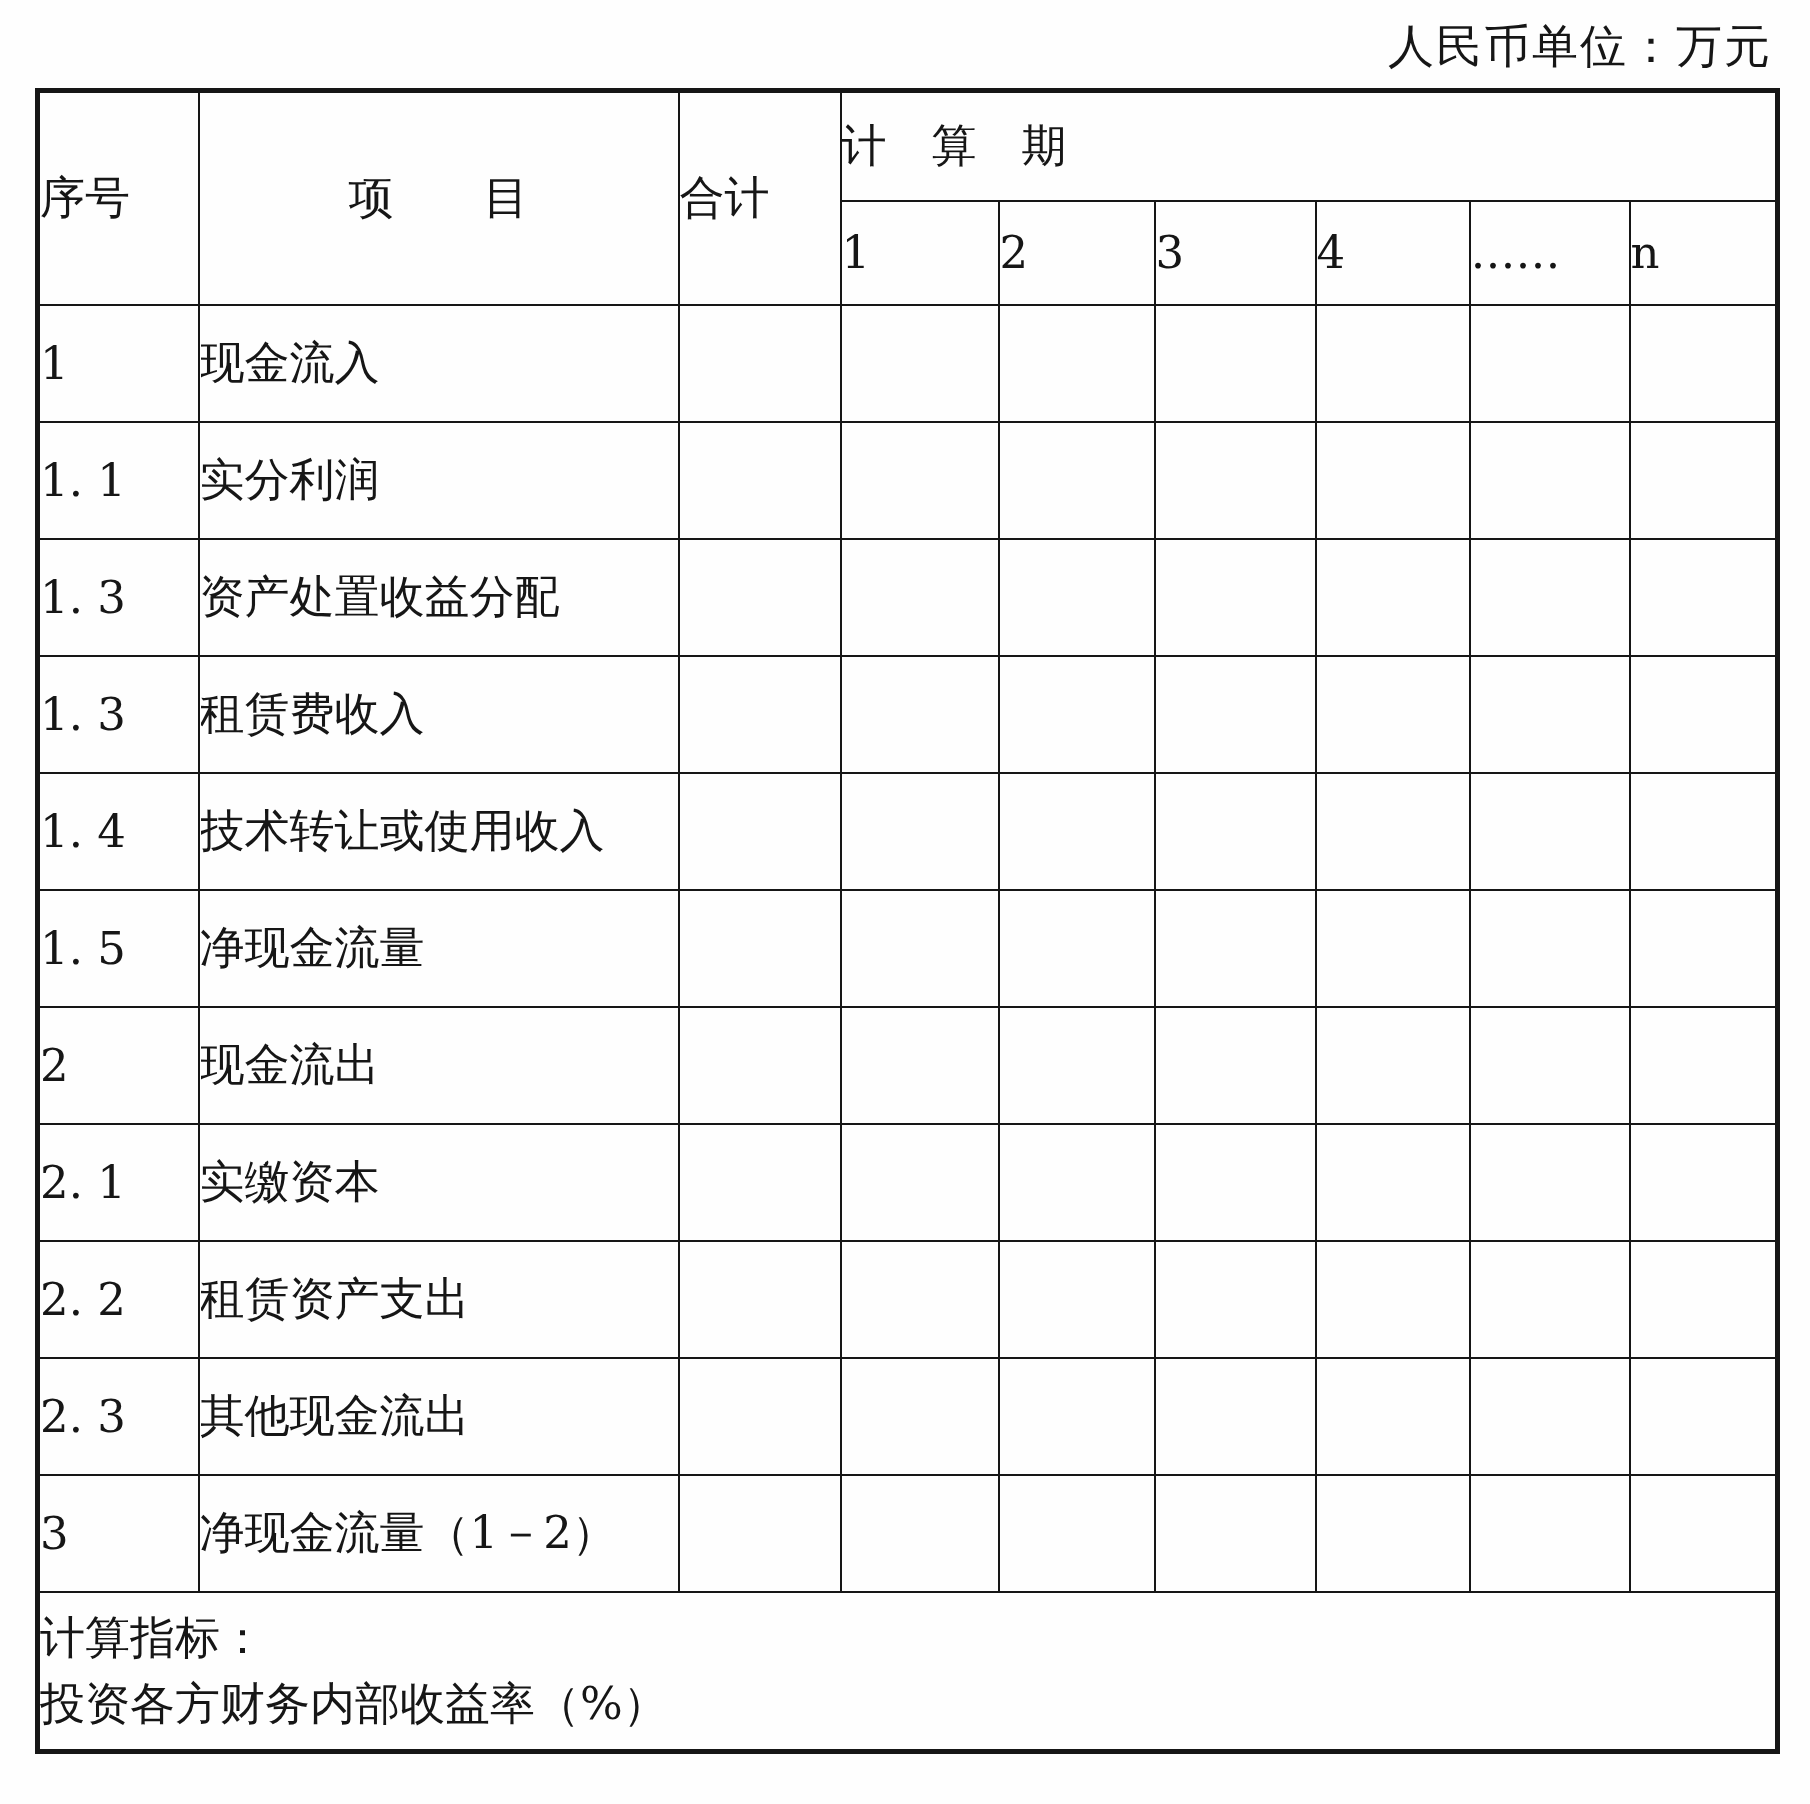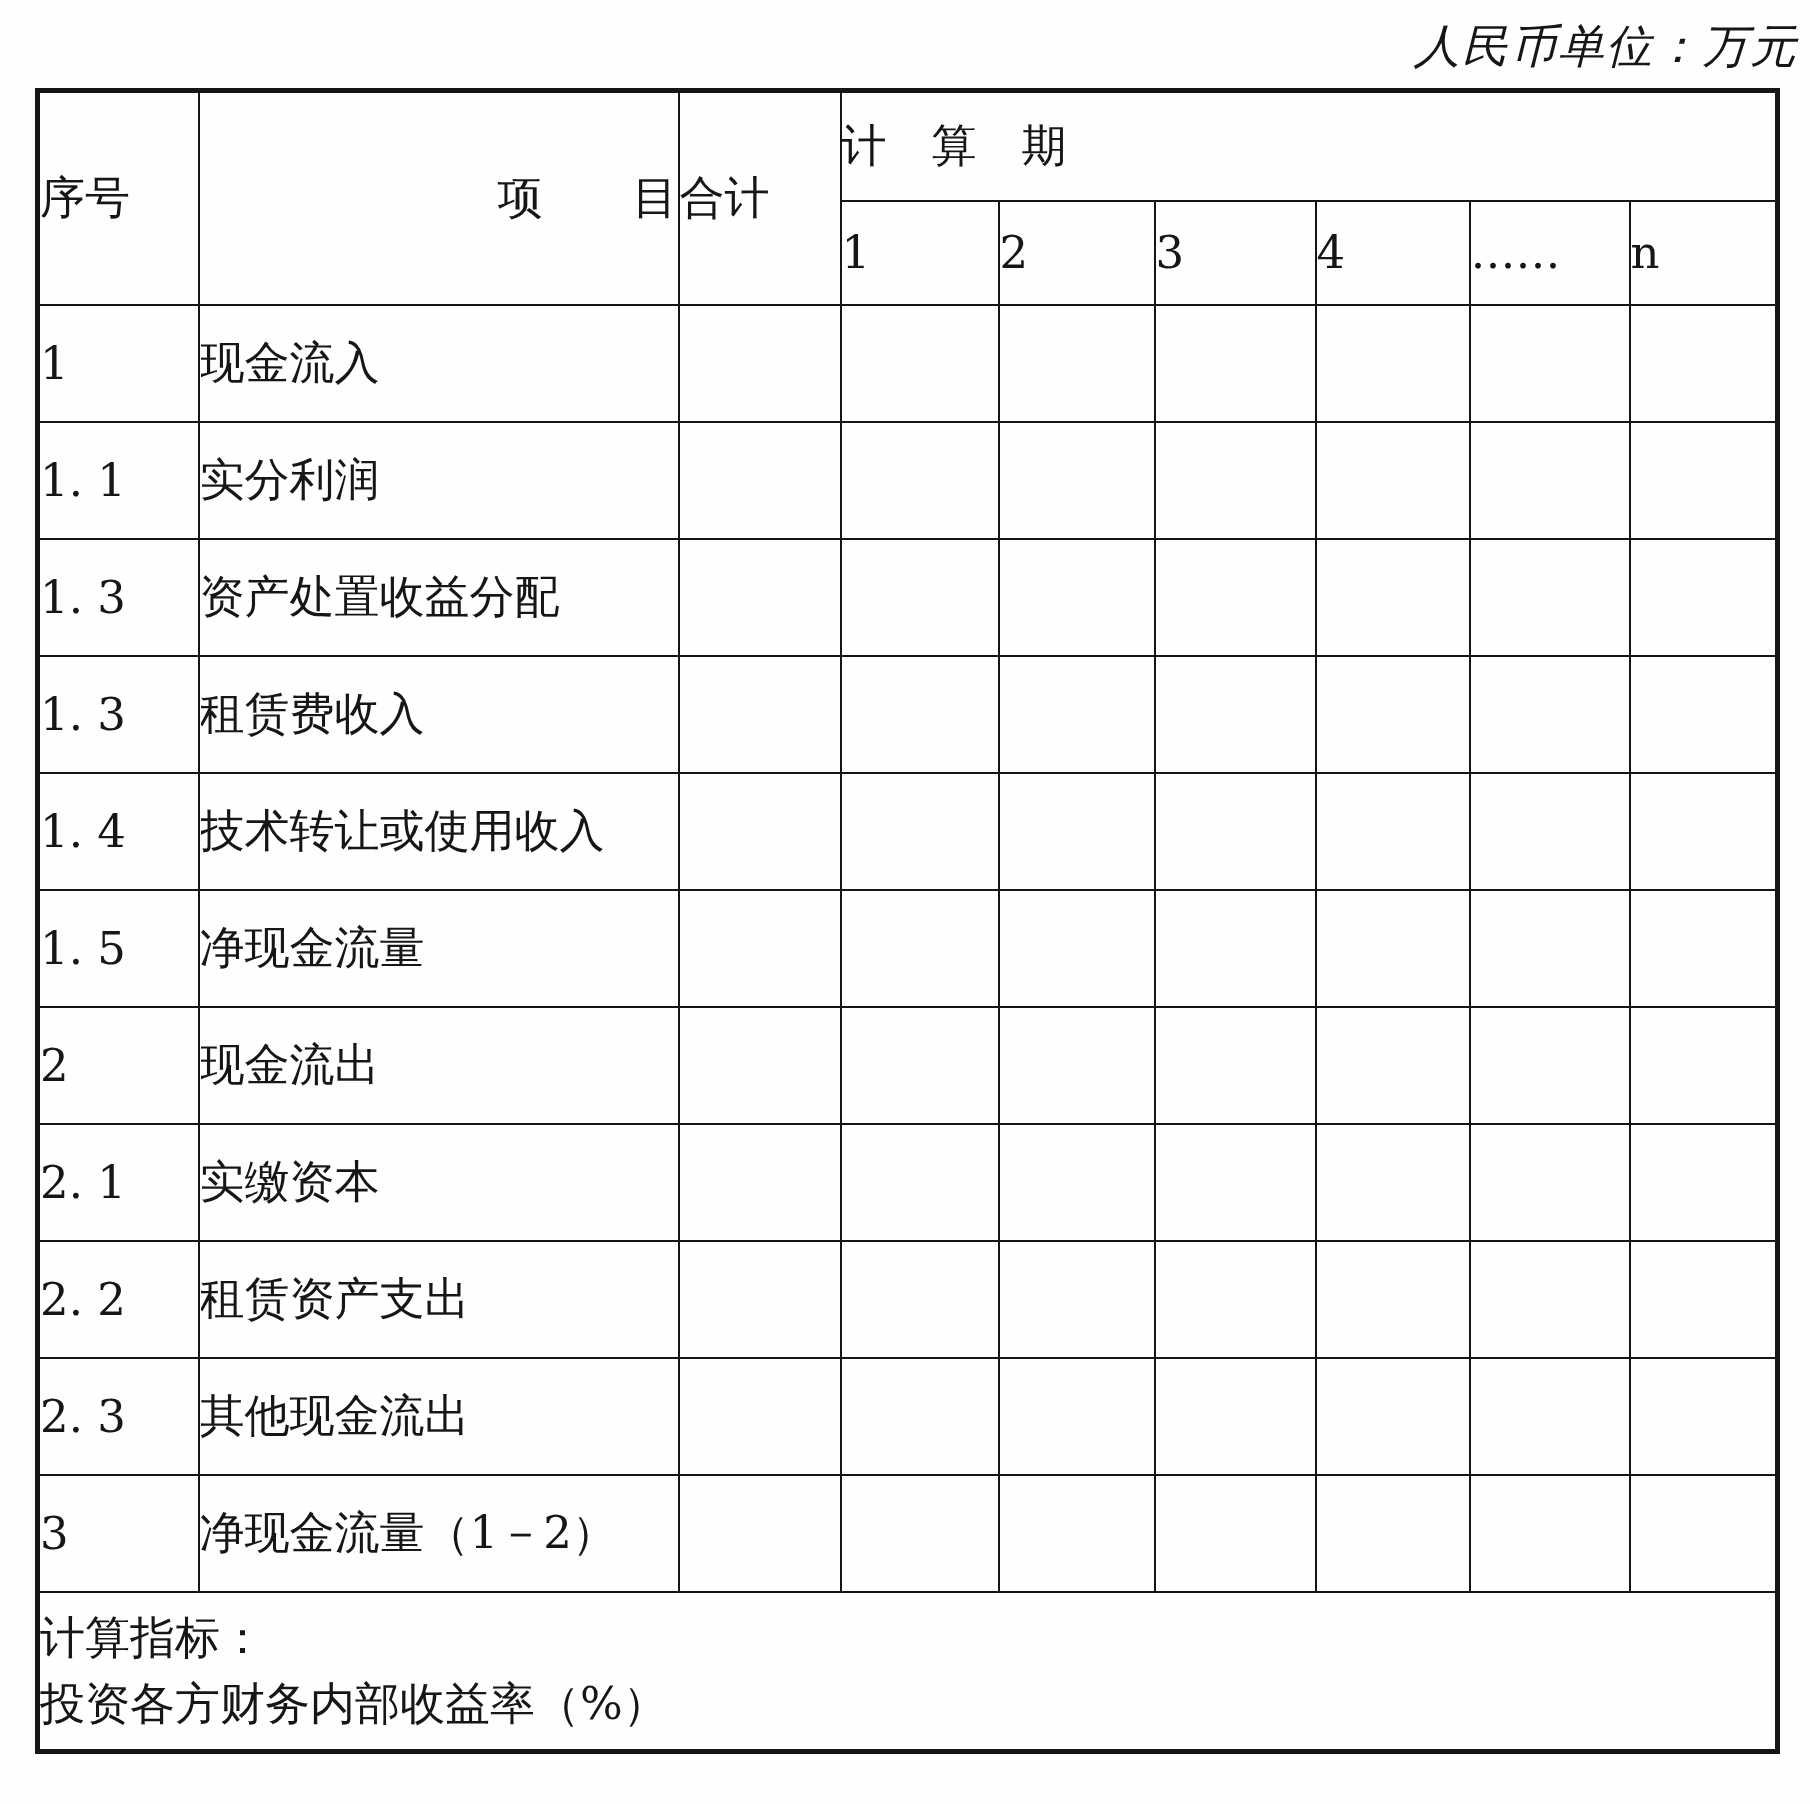--- a/index.html
+++ b/index.html
@@ -12,25 +12,24 @@
   .page {
     position: relative;
     width: 1810px;
     height: 1804px;
     background: #fefefe;
     overflow: hidden;
   }
   .unit-label {
     position: absolute;
     top: 16px;
-    right: 12px;
+    right: 38px;
     font-size: 46px;
     letter-spacing: 2px;
     white-space: nowrap;
-    font-style: italic;
   }
   table.cashflow {
     position: absolute;
     left: 35px;
     top: 88px;
     width: 1740px;
     border-collapse: collapse;
     table-layout: fixed;
     border: 5px solid #161616;
   }
@@ -46,21 +45,21 @@
   tr.head-top    { height: 110px; }
   tr.head-sub    { height: 104px; }
   tbody tr       { height: 117px; }
   tr.footer-row  { height: 160px; }
 
   th.h-serial, th.h-total, th.h-period, th.p-cell {
     text-align: left;
     vertical-align: middle;
   }
   th.h-item {
-    text-align: right;
+    text-align: center;
     vertical-align: middle;
   }
   td.c-no {
     text-align: left;
     vertical-align: middle;
     padding-left: 22px;
   }
   td.c-item {
     text-align: left;
     vertical-align: middle;

